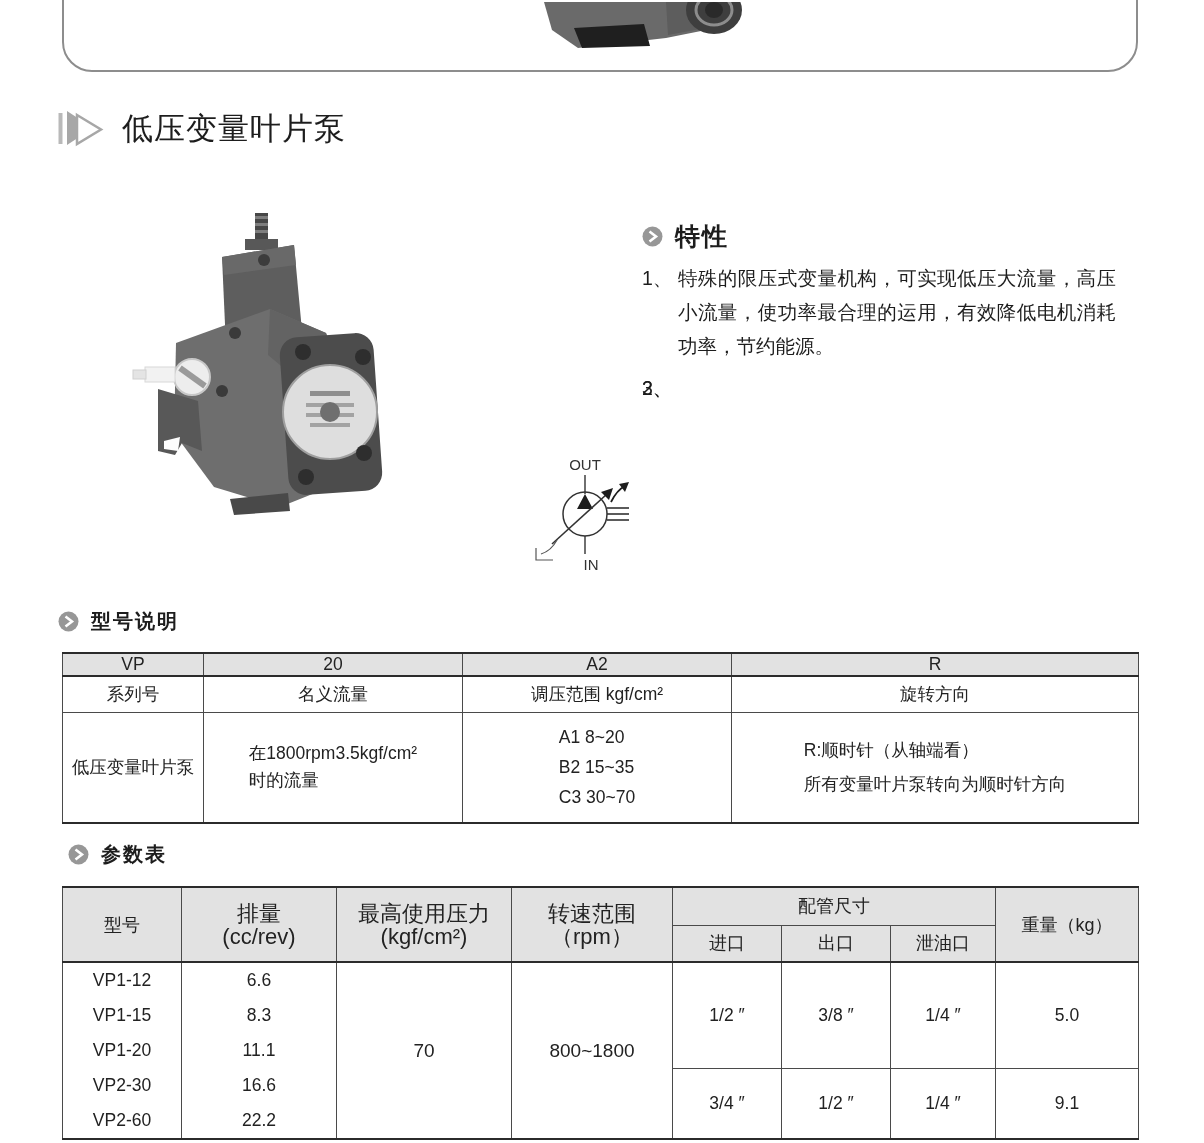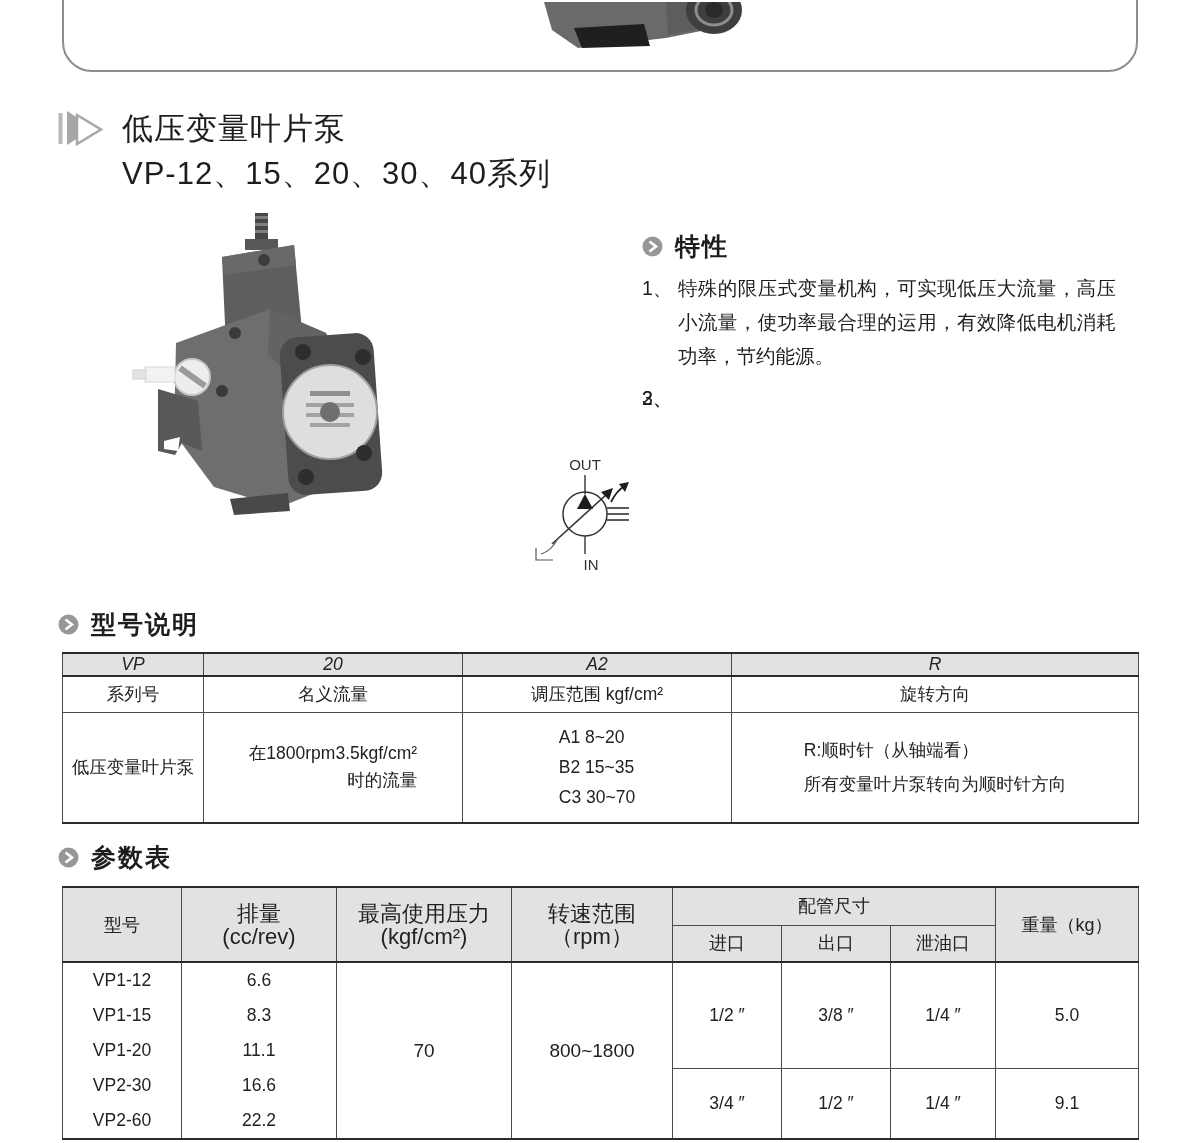--- a/index.html
+++ b/index.html
@@ -18,47 +18,47 @@
   }
   .top-frag{position:absolute;left:452px;top:44px;}
 
   
   .title-block{left:58px;top:106px;position:absolute;display:flex;gap:14px;}
   .title-icon{margin-top:4px;flex:0 0 auto;}
   .title-text div{font-size:31px;font-weight:500;line-height:45px;letter-spacing:1px;}
 
   
   .sec-heading{position:absolute;display:flex;align-items:center;gap:12px;}
-  .sec-heading .sec-label{font-size:25px;font-weight:600;letter-spacing:2px;}
+  .sec-heading .sec-label{font-size:20px;font-weight:600;letter-spacing:2px;}
 
   
   .features{left:642px;top:220px;width:508px;position:absolute;}
-  .features-head{display:flex;align-items:center;gap:12px;margin-top:10px;}
+  .features-head{display:flex;align-items:center;gap:12px;}
   .features-head .sec-label{font-size:25px;font-weight:600;letter-spacing:2px;}
   .feature-item{position:relative;padding-left:36px;width:438px;
     font-size:19.5px;line-height:34px;margin-top:8px;text-align:justify;}
   .feature-item .num{position:absolute;left:0;top:0;}
 
   
   table{border-collapse:collapse;table-layout:fixed;position:absolute;background:#fff;}
   th,td{border:1px solid #4a4a4a;text-align:center;font-weight:normal;padding:0;
     font-size:17.5px;color:#222;}
   table{border-top:2px solid #2b2b2b;border-bottom:2px solid #2b2b2b;}
   .gray{background:#e2e2e2;}
   .t1 tr:first-child th{border-bottom:2px solid #2b2b2b;}
   .t2 thead tr:last-child th, .t2 thead th[rowspan]{border-bottom:2px solid #2b2b2b;}
 
   
   .t1{left:62px;top:652px;width:1076px;}
-  .t1 .r-codes{height:15px;font-style:italic;}
+  .t1 .r-codes{height:15px;}
   .t1 .r-labels{height:36px;margin-left:20px;}
   .t1 .r-detail{height:111px;}
   .lblock{display:inline-block;text-align:left;vertical-align:middle;}
   .lblock div{line-height:30px;}
-  .flow-block div{line-height:27px;text-align:right;}
+  .flow-block div{line-height:27px;}
 
   
   .t2{left:62px;top:886px;width:1076px;}
   .t2 thead tr:first-child{height:38px;}
   .t2 thead tr:last-child{height:37px;}
   .t2 thead th div{line-height:23px;font-size:22px;}
   .t2 thead th{font-size:18px;}
   .t2 .ga{height:105px;}
   .t2 .gb{height:70px;}
   .stack5{vertical-align:top;}
@@ -79,21 +79,20 @@
 </div>
 
 <div class="title-block">
   <svg class="title-icon" width="50" height="40" viewBox="0 0 50 40">
     <rect x="0.5" y="3" width="4" height="31" fill="#b9b9b9"></rect>
     <polygon points="9,1 35,18 9,35" fill="#a7a7a7"></polygon>
     <polygon points="19,5 43,19.5 19,34" fill="#ffffff" stroke="#a7a7a7" stroke-width="2.5"></polygon>
   </svg>
   <div class="title-text">
     <div>低压变量叶片泵</div>
-    <div>VP-12、15、20、30、40系列</div>
   </div>
 </div>
 
 <svg class="abs" style="left:118px;top:205px" width="345" height="335" viewBox="0 0 345 335">
 
   <rect x="137" y="8" width="13" height="28" fill="#474747"></rect>
   <rect x="137" y="11" width="13" height="3" fill="#7e7e7e"></rect>
   <rect x="137" y="18" width="13" height="3" fill="#7e7e7e"></rect>
   <rect x="137" y="25" width="13" height="3" fill="#7e7e7e"></rect>
   <rect x="127" y="34" width="33" height="11" fill="#585858"></rect>
@@ -221,21 +220,21 @@
     <td>
       <div class="lblock" style="line-height:34px">
         <div style="line-height:34px">R:顺时针（从轴端看）</div>
         <div style="line-height:34px">所有变量叶片泵转向为顺时针方向</div>
       </div>
     </td>
   </tr>
 </tbody>
   </table>
 
-<div class="sec-heading" style="left:58px;top:841px">
+<div class="sec-heading" style="left:68px;top:841px">
   <svg width="21" height="21" viewBox="0 0 21 21">
     <circle cx="10.5" cy="10.5" r="10" fill="#979797"></circle>
     <path d="M7.5,5.5 L14,10.5 L7.5,15.5" fill="none" stroke="#ffffff" stroke-width="2.6"></path>
   </svg>
   <span class="sec-label">参数表</span>
 </div>
 
 <table class="t2">
   <colgroup>
     <col style="width:119px">

